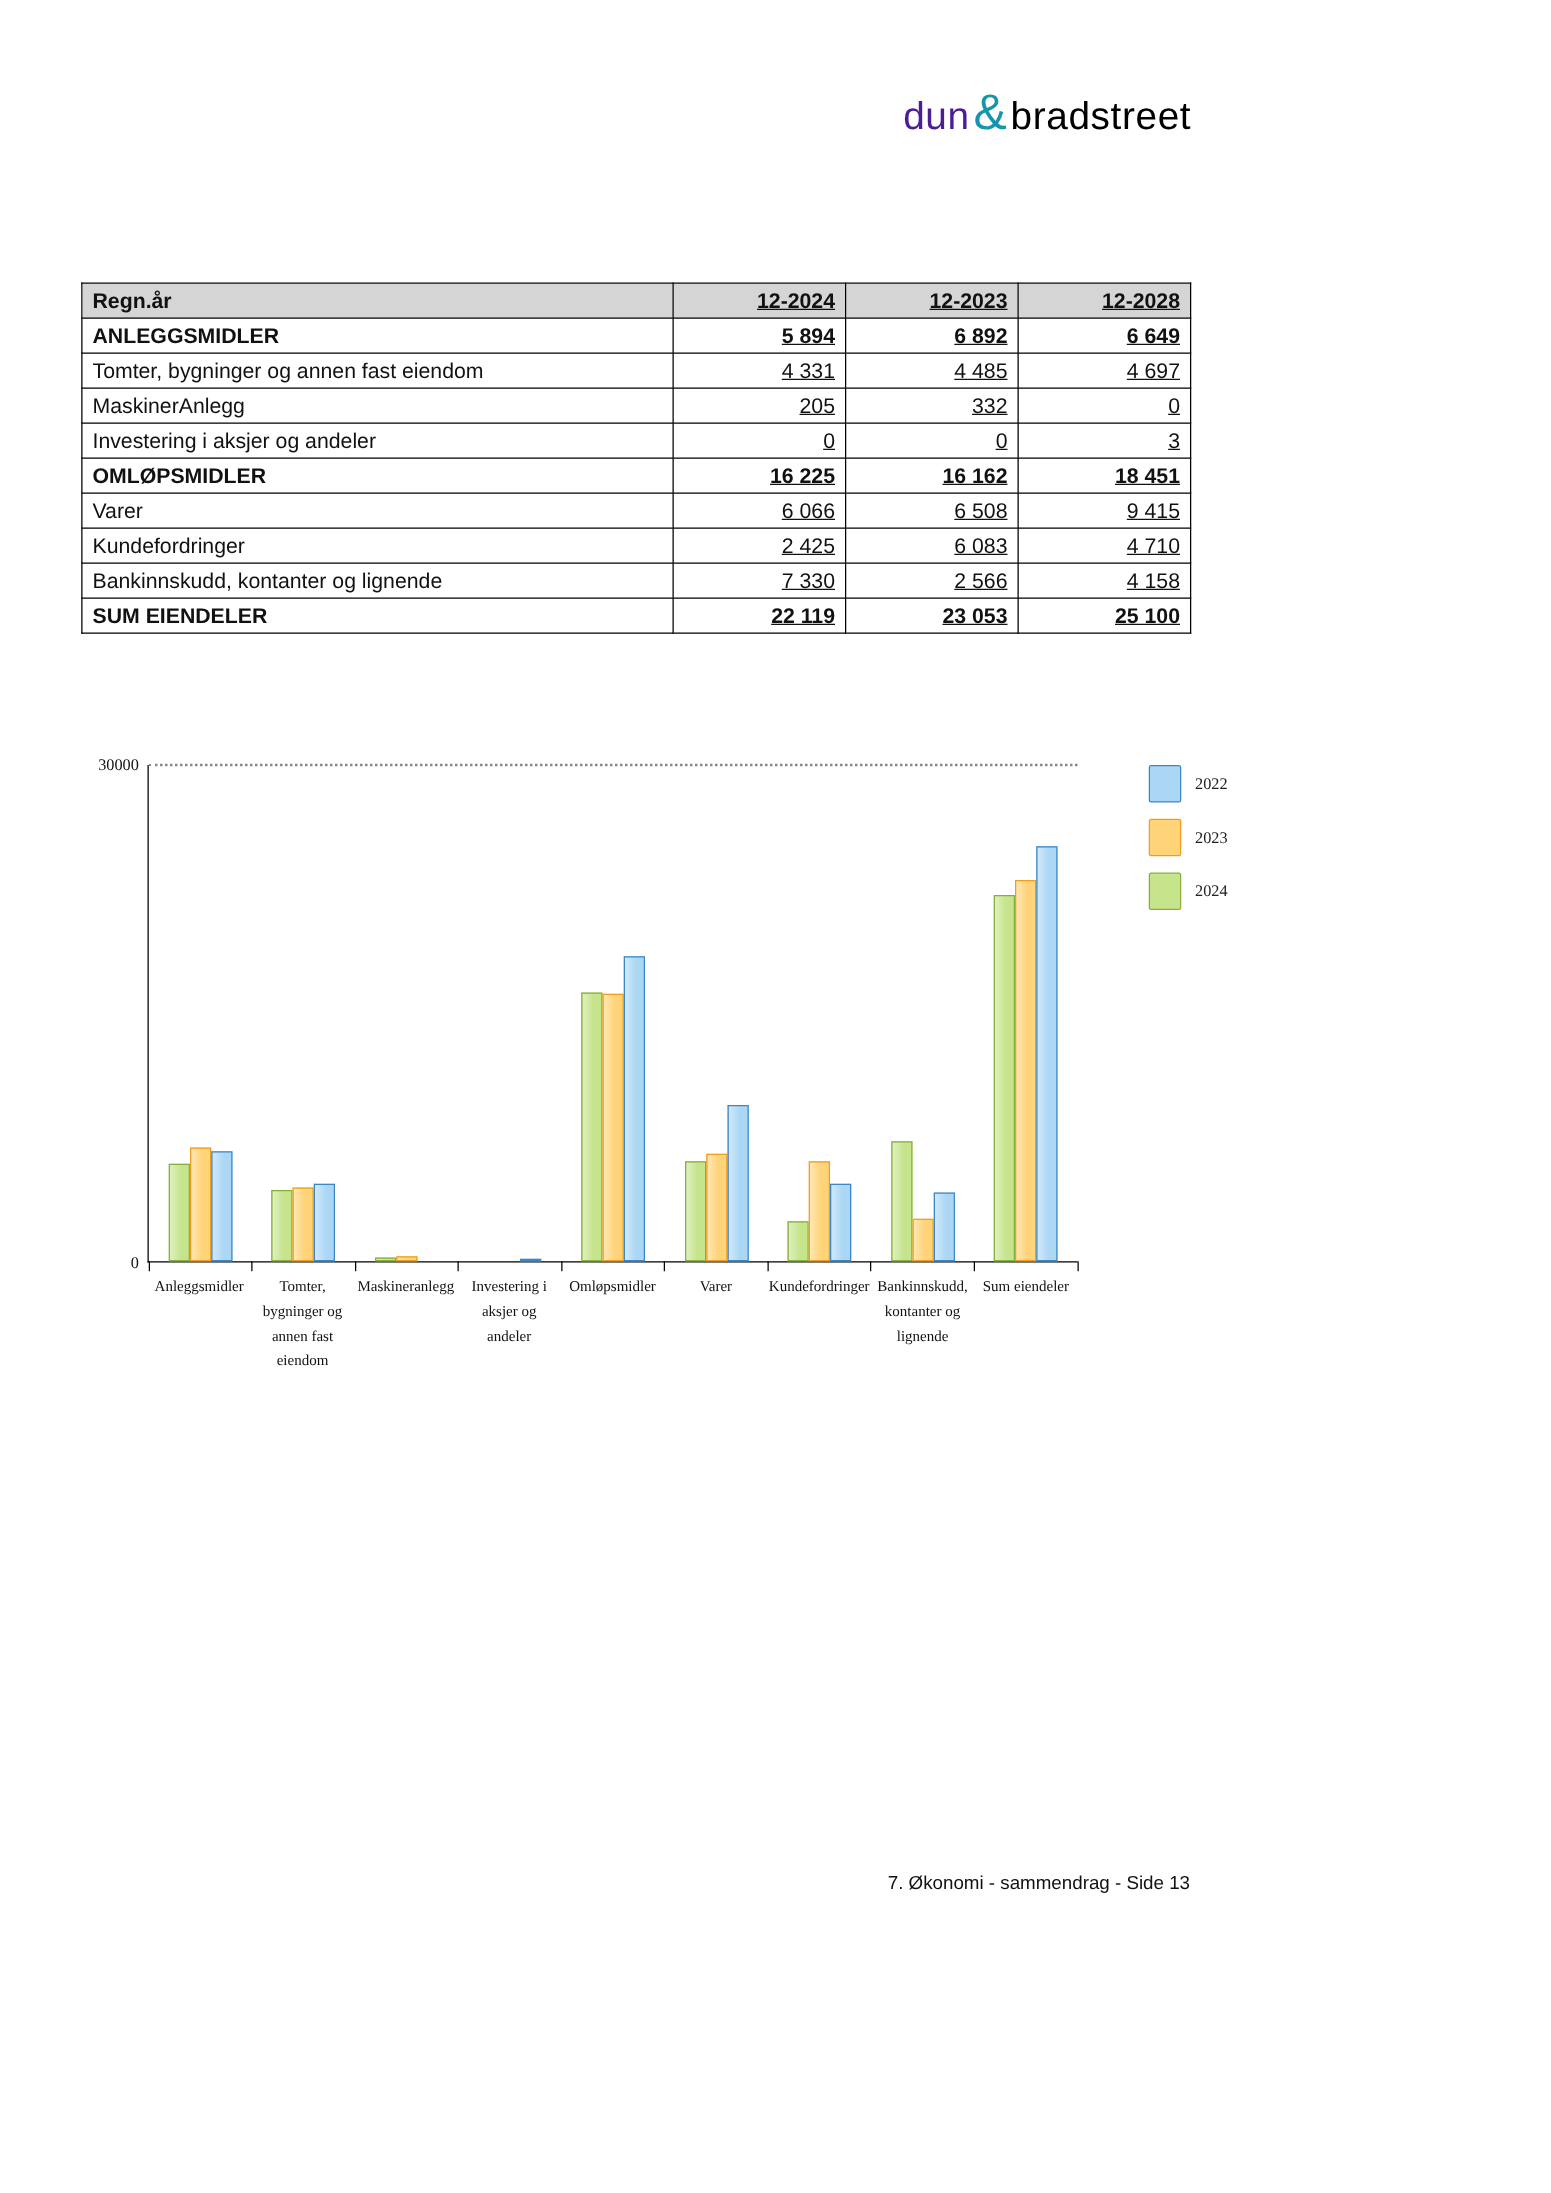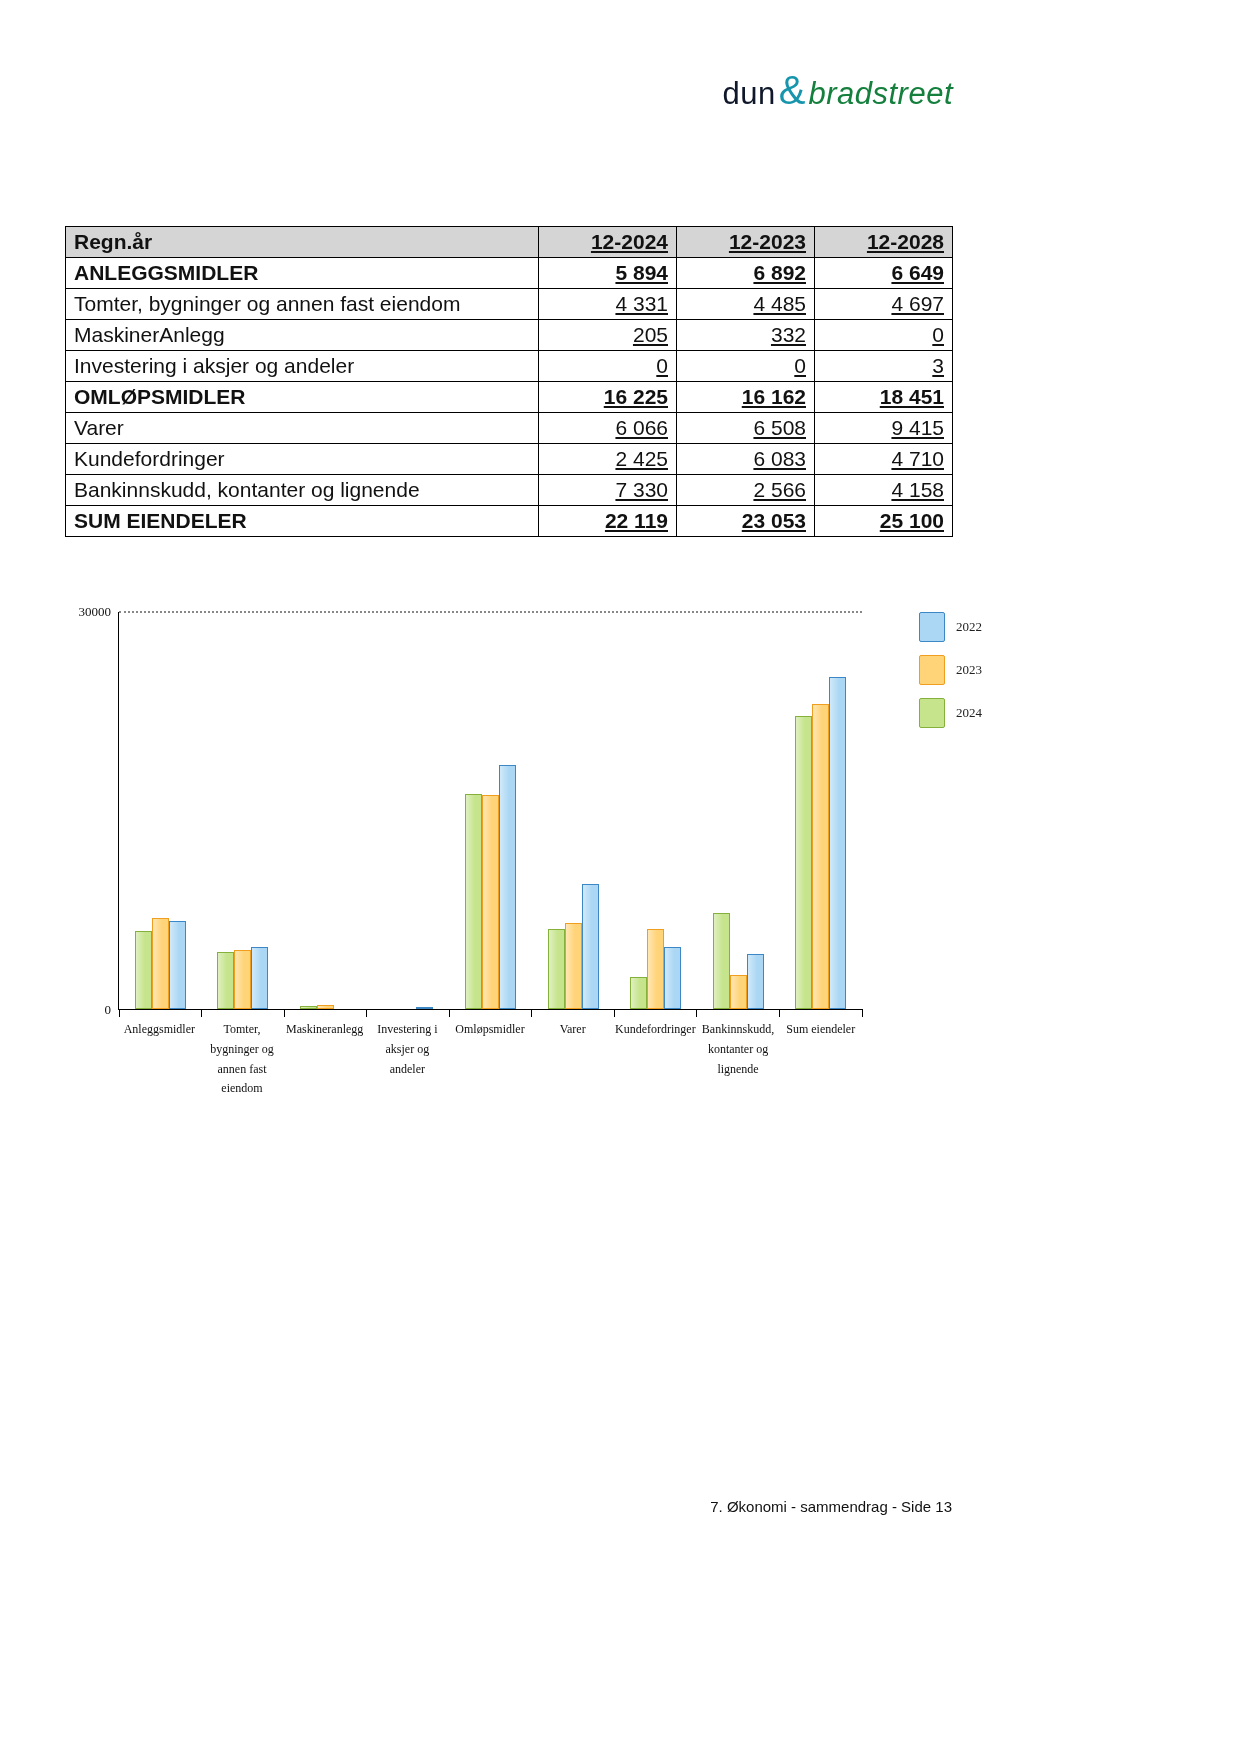--- a/index.html
+++ b/index.html
@@ -4,33 +4,33 @@
 <style>
   * { box-sizing: border-box; }
   body { margin:0; background:#e8e8e8; font-family:"Liberation Sans", sans-serif; }
   .page {
     position:relative; width:1241px; height:1754px; margin:0 auto;
     background:#ffffff; color:#111; overflow:hidden;
   }
 
   
   .logo { position:absolute; top:68px; right:288px; display:flex; align-items:baseline; }
-  .logo-dun  { font-size:31px; color:#0f172a; letter-spacing:0.5px; }
+  .logo-dun  { font-size:31px; color:#4c1d95; letter-spacing:0.5px; }
   .logo-amp  { font-size:40px; color:#1795ad; margin:0 3px; font-weight:400; }
-  .logo-brad { font-size:31px; color:#15803d; letter-spacing:0.5px;font-style:italic; }
+  .logo-brad { font-size:31px; color:#000000; letter-spacing:0.5px; }
 
   
   .section-header { position:absolute; left:65px; top:194px; width:887px;
     display:flex; justify-content:space-between; align-items:baseline; }
   .section-title { font-weight:bold; font-size:16.5px; }
   .section-note  { font-size:15px; }
 
   
   .assets-table { position:absolute; left:65px; top:226px; width:887px;
-    border-collapse:collapse; font-size:21px; table-layout:fixed; }
+    border-collapse:collapse; font-size:17px; table-layout:fixed; }
   .assets-table th, .assets-table td { border:1px solid #000; padding:3px 8px; height:28px; overflow:hidden; white-space:nowrap; }
   .assets-table thead th { background:#d5d5d5; font-weight:bold; }
   .assets-table th.lbl { text-align:left; }
   .assets-table .num { text-align:right;text-decoration:underline; }
   .assets-table tbody td:first-child { text-align:left; }
   .assets-table tr.bold-row td { font-weight:bold; }
 
   
   .chart { position:absolute; left:65px; top:598px; width:1111px; height:560px;font-family:Liberation Serif, serif; }
   .plot { position:absolute; left:53px; top:14px; width:744px; height:398px;

